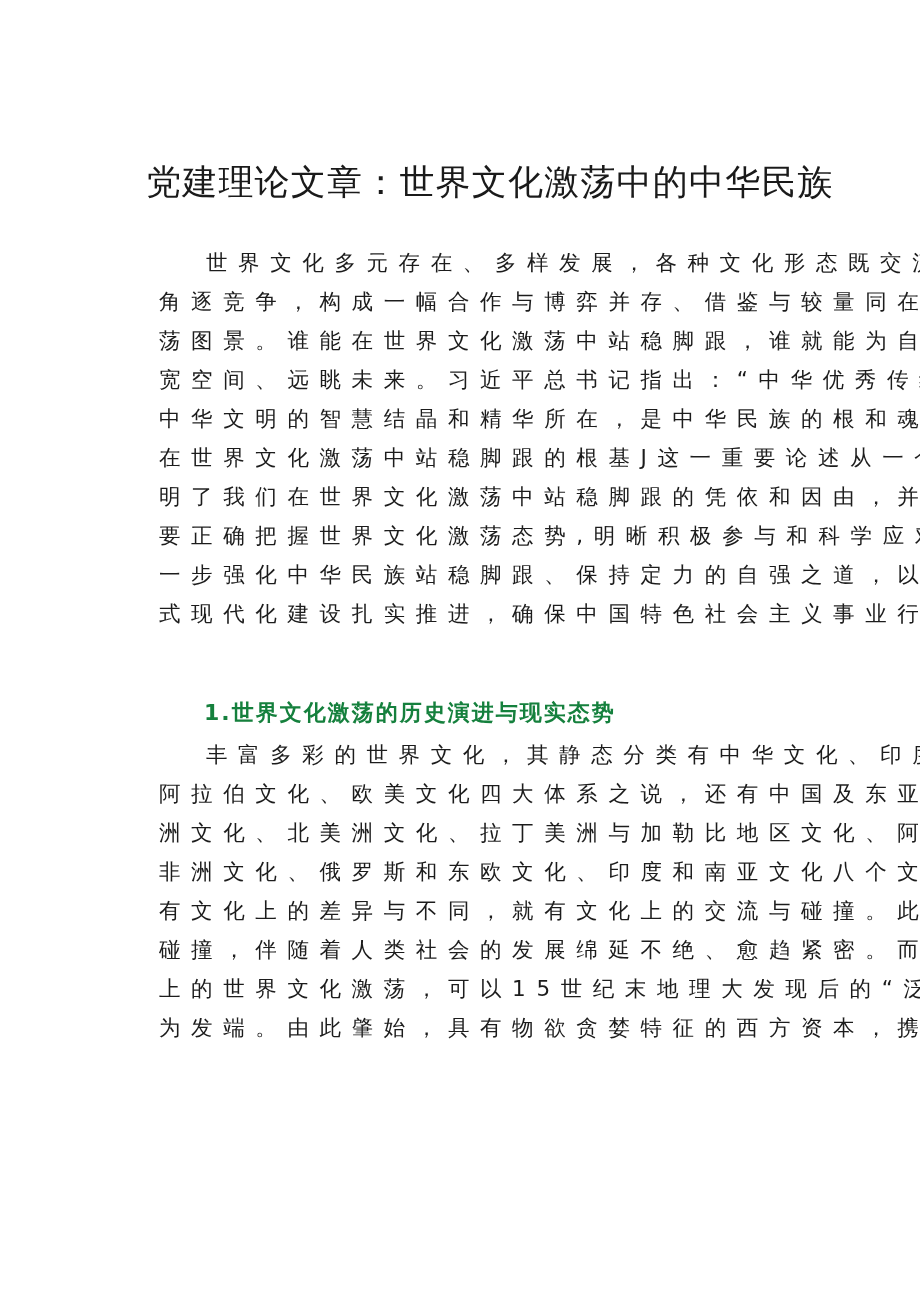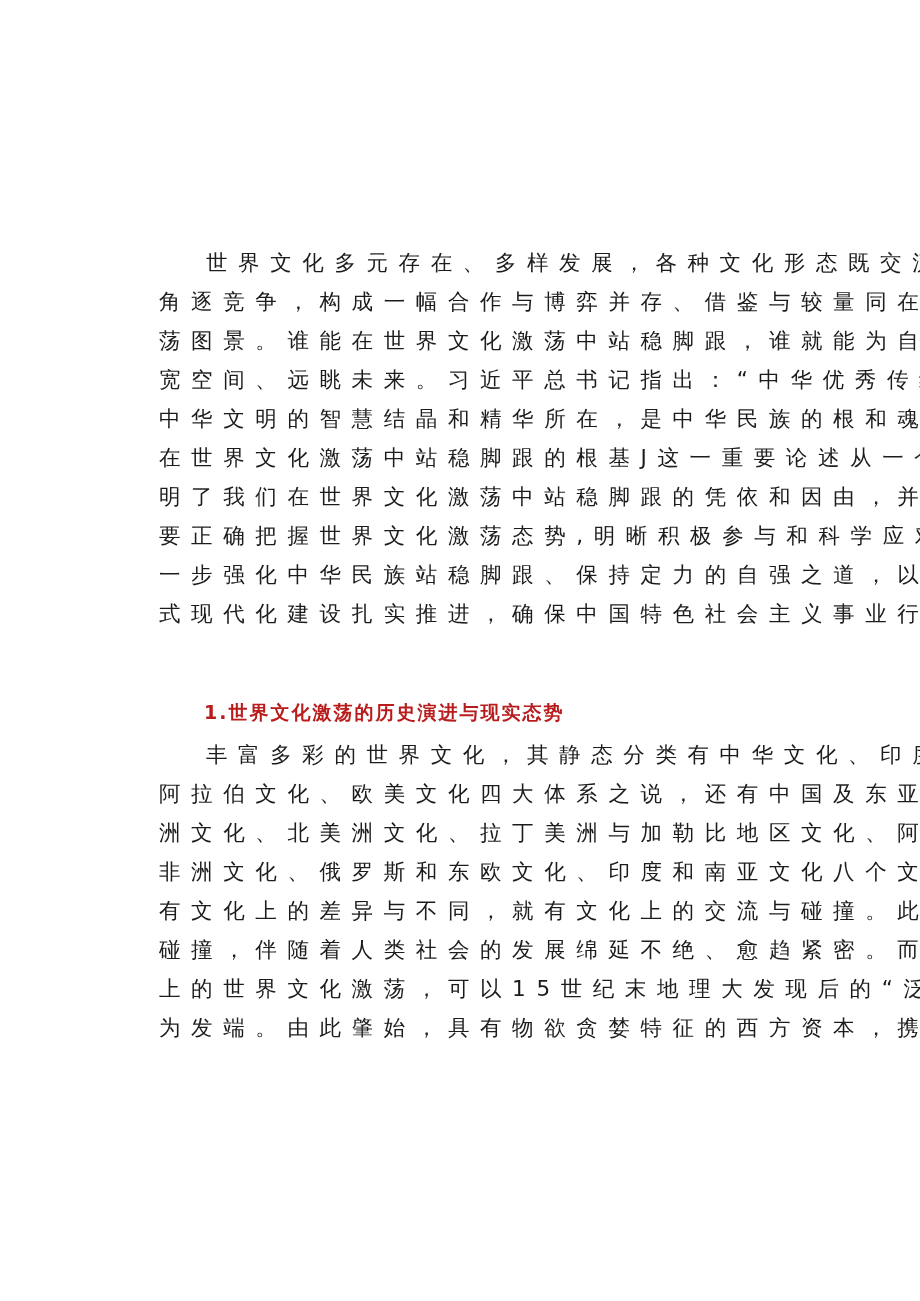--- a/index.html
+++ b/index.html
@@ -44,33 +44,34 @@
       line-height: 39px;
       letter-spacing: 10.6px;
       white-space: nowrap;
       color: #1c1c1c;
     }
     .line.indent { padding-left: 47px; }
     .heading {
       position: absolute;
       left: 204px;
       top: 693px;
-      font-size: 19px;
+      font-size: 22px;
       line-height: 39px;
       font-weight: bold;
       letter-spacing: 2px;
       white-space: nowrap;
-      color: #b91c1c;
+      color: #15803d;
     }
   </style>
 </head>
 <body>
 
 <div class="page">
 
+  <div class="title">党建理论文章：世界文化激荡中的中华民族</div>
 
   <div class="body-block" style="top:243px;">
     <div class="line indent">世界文化多元存在、多样发展，各种文化形态既交流互鉴又</div>
     <div class="line">角逐竞争，构成一幅合作与博弈并存、借鉴与较量同在的文化激</div>
     <div class="line">荡图景。谁能在世界文化激荡中站稳脚跟，谁就能为自身发展拓</div>
     <div class="line">宽空间、远眺未来。习近平总书记指出：“中华优秀传统文化是</div>
     <div class="line">中华文明的智慧结晶和精华所在，是中华民族的根和魂，是我们</div>
     <div class="line">在世界文化激荡中站稳脚跟的根基J这一重要论述从一个侧面阐</div>
     <div class="line">明了我们在世界文化激荡中站稳脚跟的凭依和因由，并启示我们</div>
     <div class="line">要正确把握世界文化激荡态势,明晰积极参与和科学应对之策，进</div>

